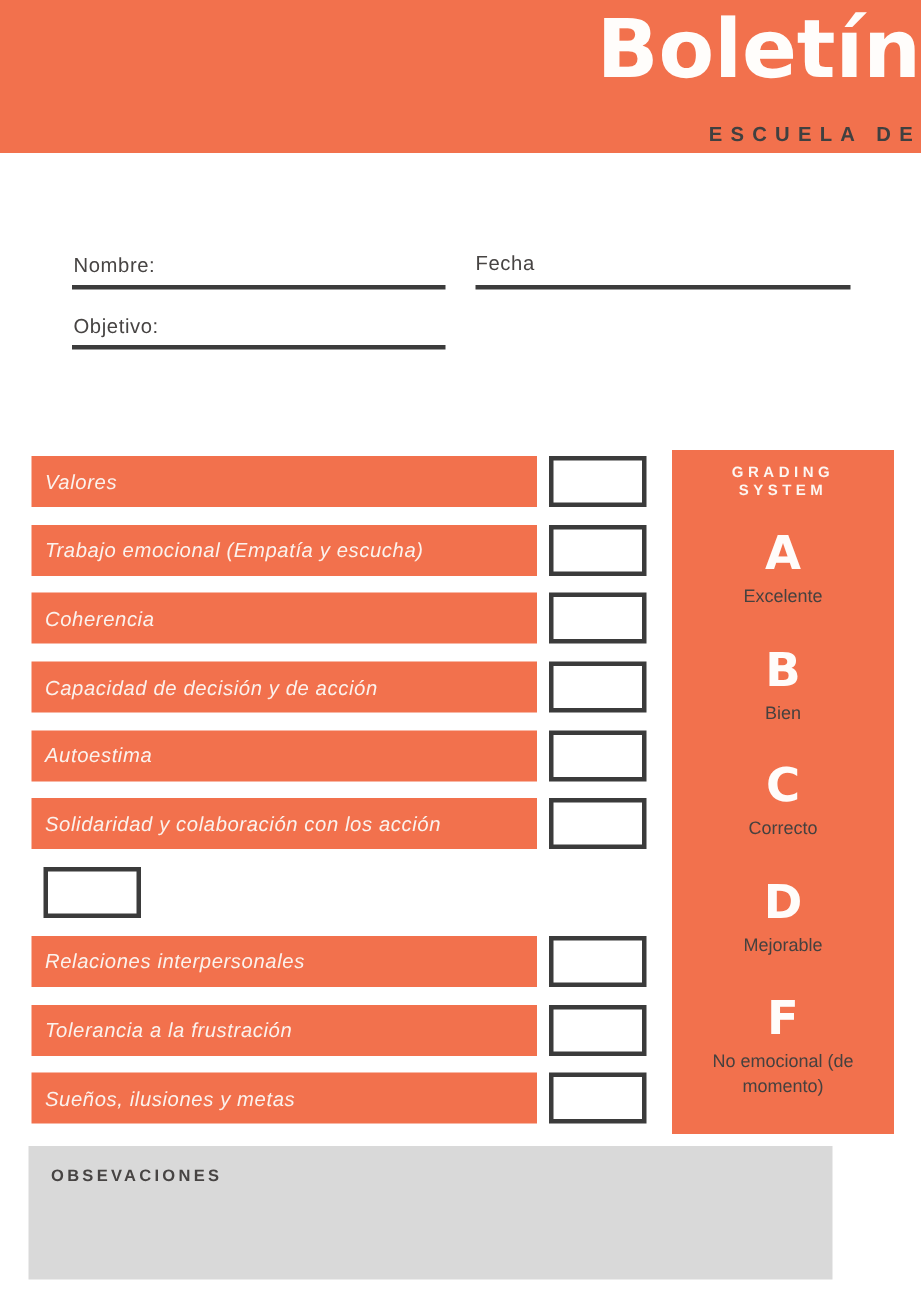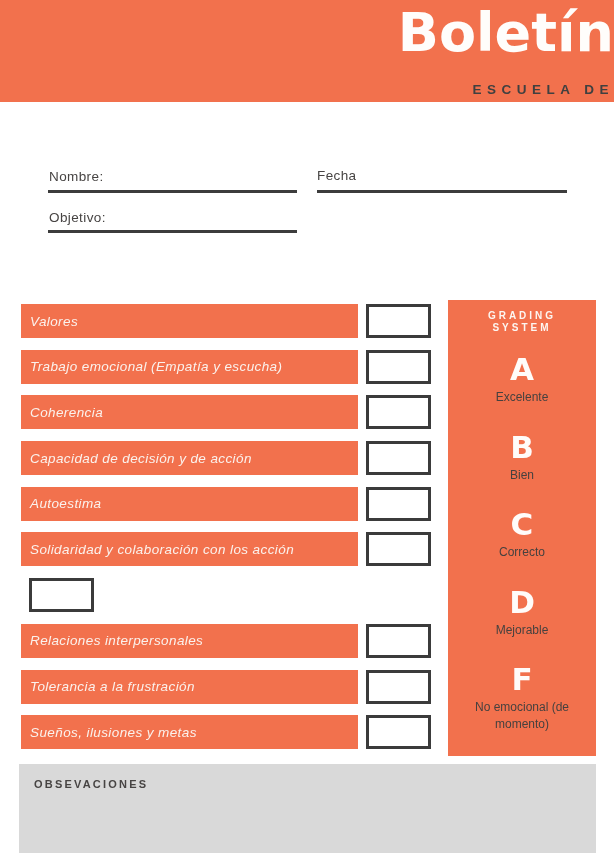--- a/index.html
+++ b/index.html
@@ -63,21 +63,21 @@
   }
   .grade-group{margin-top:24px;text-align:center;}
   .grading-header + .grade-group{margin-top:18px;}
   .grade-letter{
     font-family:"DejaVu Sans", sans-serif;font-weight:bold;color:#FFFCFA;
     font-size:31px;line-height:34px;
   }
   .grade-desc{margin-top:3px;font-size:12px;line-height:16.5px;color:#46413F;max-width:126px;}
   
   .observations{
-    position:absolute;left:19px;top:764px;width:577px;height:89px;
+    position:absolute;left:19px;top:764px;width:536px;height:89px;
     background:var(--observations-bg);padding:14px 0 0 15px;
   }
   .observations-label{font-size:11px;font-weight:bold;letter-spacing:2.2px;color:var(--label-dark);}
   .observations-value{font-size:13px;color:#222;margin-top:6px;}
 </style>
 </head>
 <body>
 
 <div class="page">
 

